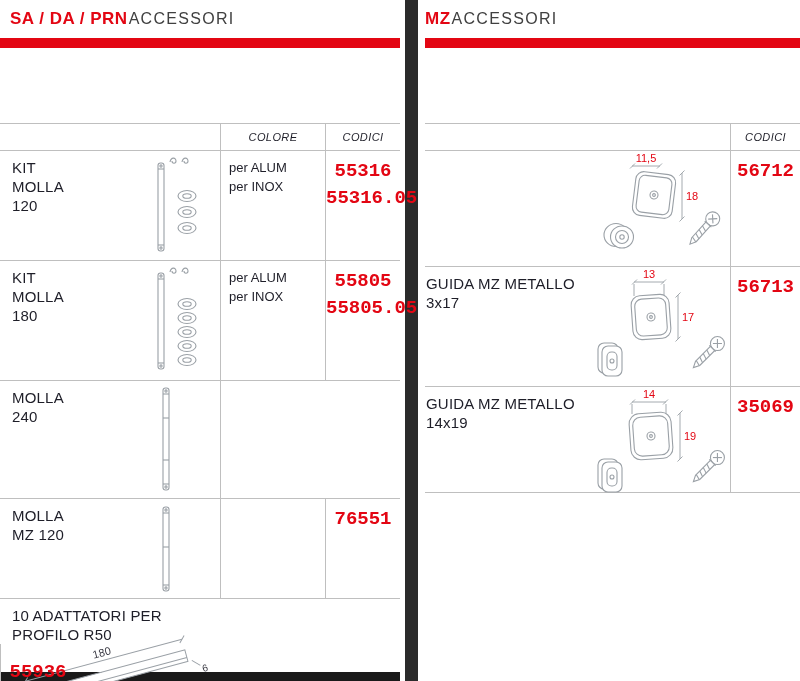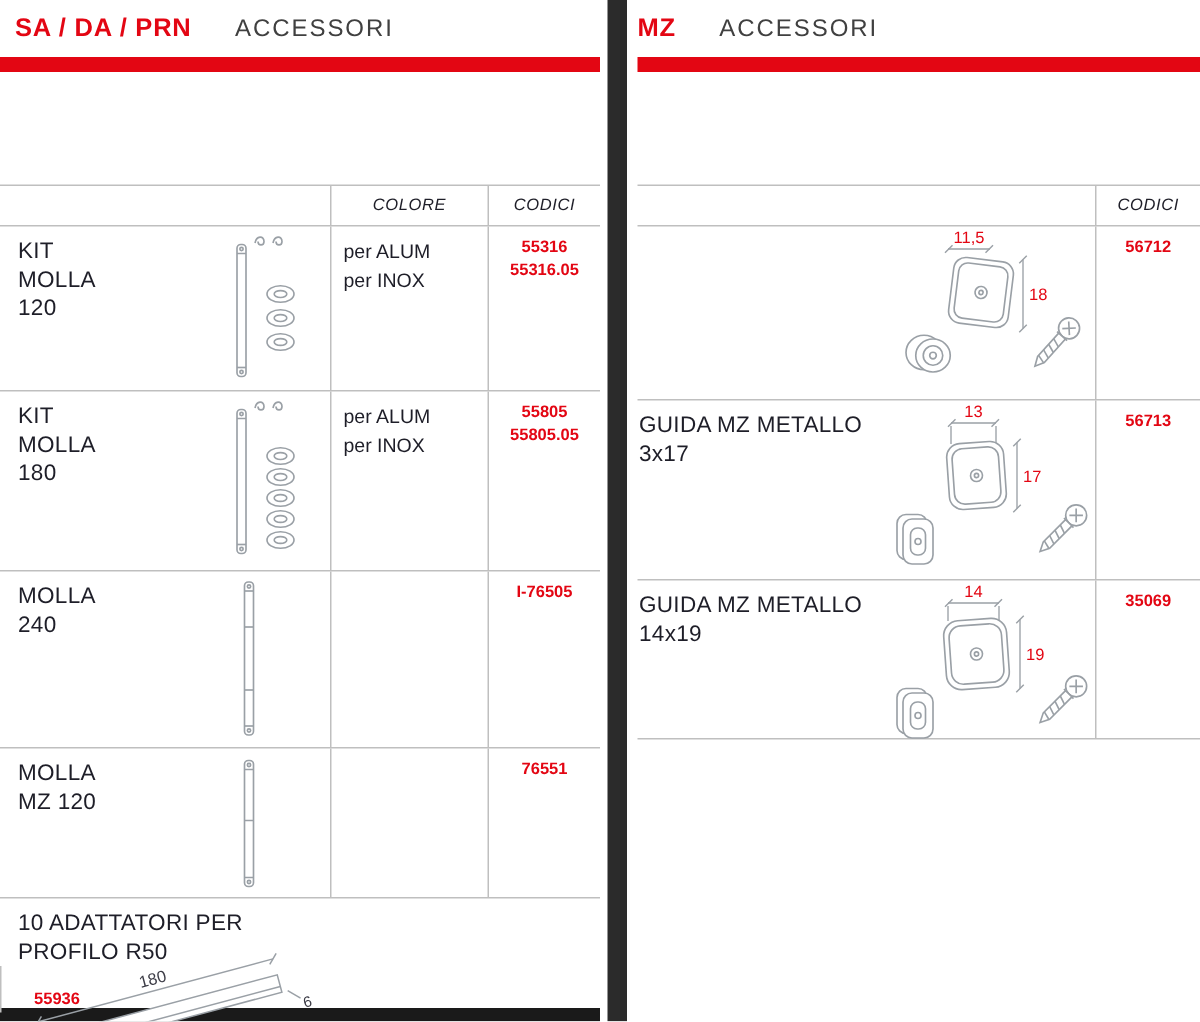--- a/index.html
+++ b/index.html
@@ -5,21 +5,21 @@
   * { box-sizing: border-box; margin: 0; padding: 0; }
   html, body { background: #ffffff; }
   body {
     width: 800px; height: 681px;
     font-family: "Liberation Sans", sans-serif;
     color: #1e1e28;
   }
   .page { position: relative; width: 800px; height: 681px; overflow: hidden; background: #fff; }
 
   
-  .hdr { position: absolute; top: 9px; display: flex; align-items: baseline; gap: 29px; text-align: center; }
+  .hdr { position: absolute; top: 9px; display: flex; align-items: baseline; gap: 1px; text-align: center; }
   .hdr-accent { color: #e30613; font-weight: bold; font-size: 17px; letter-spacing: .5px; }
   .hdr-title { font-size: 16px; letter-spacing: 1.3px; color: #404040; }
   .redbar { position: absolute; top: 38px; height: 10px; background: #e30613; }
   .divider { position: absolute; left: 405px; top: 0; width: 13px; height: 681px; background: #2b2b2b; }
   .bottombar { position: absolute; left: 0; top: 672px; width: 400px; height: 9px; background: #1a1a1a; }
 
   
   .tbl { position: absolute; top: 88px; margin-top: 35px; }
   .tbl.lt { left: 0; width: 400px; }
   .tbl.rt { left: 425px; width: 375px; }
@@ -33,21 +33,21 @@
   .hrow { height: 27px; }
   .lr1 { height: 110px; } .lr2 { height: 120px; } .lr3 { height: 118px; }
   .lr4 { height: 100px; } .lr5 { height: 109px; flex-direction: column; }
   .rr1 { height: 116px; } .rr2 { height: 120px; }
   .rr3 { height: 107px; border-bottom: 1px solid #bfbfbf; }
 
   .colhdr { font-style: italic; font-size: 11px; display: flex; align-items: center; justify-content: center; letter-spacing: .4px; }
   .name   { font-size: 15px; line-height: 1.28; padding: 7px 0 0 12px; white-space: pre-line; letter-spacing: .2px; }
   .rt .name { padding-left: 1px; }
   .colore { font-size: 13px; line-height: 1.45; padding: 8px 0 0 8px; white-space: pre-line; }
-  .code   { font-size: 11px; font-weight: bold; color: #e30613; text-align: center; padding-top: 7px; line-height: 1.4; white-space: pre-line; }
+  .code   { font-size: 19px; font-weight: bold; color: #e30613; text-align: center; padding-top: 7px; line-height: 1.4; white-space: pre-line; font-family: Liberation Mono, monospace; }
 
   .draw { position: absolute; }
   svg text { font-family: "Liberation Sans", sans-serif; }
 </style>
 </head>
 <body>
 
 <div class="page">
 
   <div class="hdr" style="left:10px">
@@ -167,23 +167,20 @@
             <line x1="11" y1="34" x2="17" y2="34"></line>
               <line x1="11" y1="76" x2="17" y2="76"></line>
             <circle cx="14" cy="7" r="1.1"></circle>
               <circle cx="14" cy="103" r="1.1"></circle>
           </g>
         </svg>
       </div>
       <div class="cell c2">
           <div class="colore"></div>
         </div>
-      <div class="cell c3">
-          <div class="code">I-76505</div>
-        </div>
     </div>
 
     <div class="row lr4">
       <div class="cell c1">
         <div class="name">MOLLA
 MZ 120</div>
         <svg class="draw" style="left:152px;top:4px" width="30" height="92" viewBox="0 0 30 92">
           <g fill="none" stroke="#9aa0a6" stroke-width="1.1">
             <rect x="11" y="4" width="6" height="84" rx="2.5" fill="#fff"></rect>
             <line x1="11" y1="10" x2="17" y2="10"></line>

